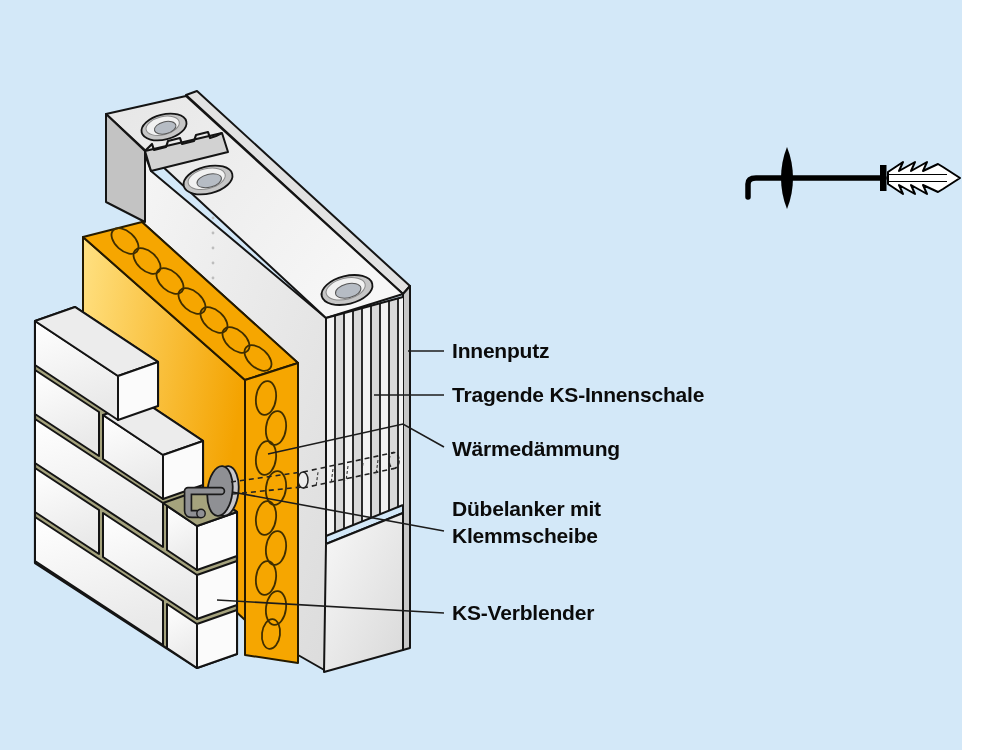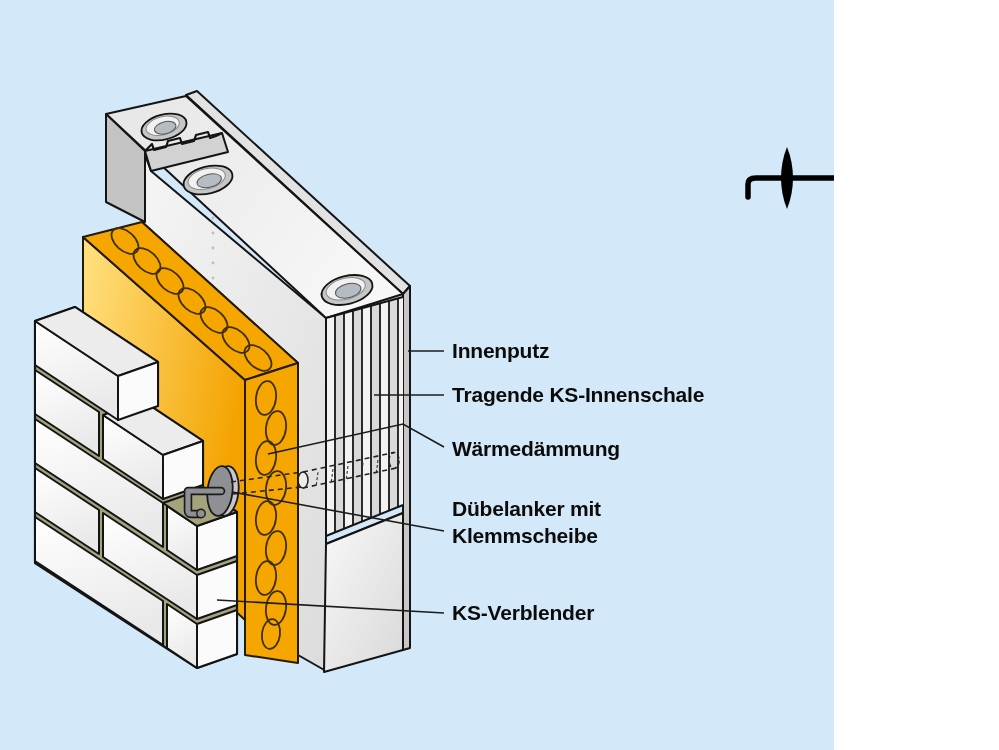--- a/index.html
+++ b/index.html
@@ -1,18 +1,18 @@
 <!DOCTYPE html>
 <html><head>
 <meta charset="utf-8">
 <style>
   html,body{margin:0;padding:0;}
   .stage{
     position:relative;
-    width:834px;height:750px;
+    width:962px;height:750px;
     overflow:hidden;
     font-family:"Liberation Sans", sans-serif;
   }
   .stage svg{display:block;width:999px;height:750px;}
   text.lbl{
     font-family:"Liberation Sans","DejaVu Sans",sans-serif;
     font-weight:bold;
     font-size:21px;
     letter-spacing:-0.2px;
     fill:#0b0b0b;

